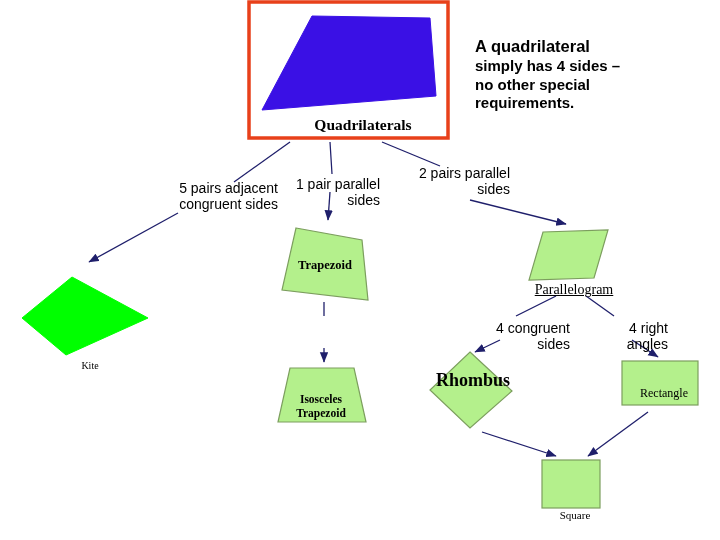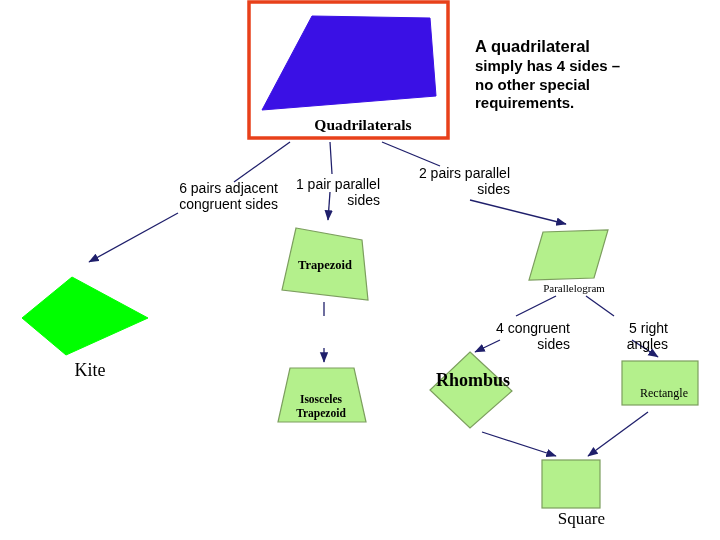--- a/index.html
+++ b/index.html
@@ -49,27 +49,27 @@
     color: #000000;
     text-align: right;
     font-size: 14px;
     line-height: 1.15;
     white-space: pre-line;
   }
   #lbl-quadrilaterals {
     left: 278px; top: 116px; width: 170px;
     font-size: 15.5px; font-weight: bold;
   }
-  #lbl-kite { left: 60px; top: 360px; width: 60px; font-size: 18px; }
+  #lbl-kite { left: 60px; top: 360px; width: 60px; font-size: 10px; }
   #lbl-trapezoid { left: 288px; top: 258px; width: 74px; font-size: 12.5px; font-weight: bold; }
   #lbl-isosceles-trapezoid { left: 278px; top: 392px; width: 86px; font-size: 11.5px; font-weight: bold; line-height: 1.25; }
-  #lbl-parallelogram { left: 524px; top: 282px; width: 100px; font-size: 11px; }
+  #lbl-parallelogram { left: 524px; top: 282px; width: 100px; font-size: 14px; text-decoration: underline; }
   #lbl-rhombus { left: 436px; top: 370px; width: 74px; font-size: 18px; font-weight: bold; }
   #lbl-rectangle { left: 627px; top: 386px; width: 74px; font-size: 12px; }
-  #lbl-square { left: 545px; top: 509px; width: 60px; font-size: 17px; text-align: right; }
+  #lbl-square { left: 545px; top: 509px; width: 60px; font-size: 11px; }
   #el-adjacent { left: 172px; top: 180px; width: 106px; }
   #el-one-pair { left: 276px; top: 176px; width: 104px; }
   #el-two-pairs-parallel { left: 412px; top: 165px; width: 98px; }
   #el-nonparallel { left: 266px; top: 320px; width: 116px; }
   #el-congruent-sides { left: 462px; top: 320px; width: 108px; }
   #el-right-angles { left: 584px; top: 320px; width: 84px; }
 </style>
 </head>
 <body>
 
@@ -130,21 +130,21 @@
   <div class="shape-label" id="lbl-quadrilaterals">Quadrilaterals</div>
   <div class="shape-label" id="lbl-kite">Kite</div>
   <div class="shape-label" id="lbl-trapezoid">Trapezoid</div>
   <div class="shape-label" id="lbl-isosceles-trapezoid">Isosceles
 Trapezoid</div>
   <div class="shape-label" id="lbl-parallelogram">Parallelogram</div>
   <div class="shape-label" id="lbl-rhombus">Rhombus</div>
   <div class="shape-label" id="lbl-rectangle">Rectangle</div>
   <div class="shape-label" id="lbl-square">Square</div>
 
-  <div class="edge-label" id="el-adjacent">6 pairs adjacent
+  <div class="edge-label" id="el-adjacent">5 pairs adjacent
 congruent sides</div>
   <div class="edge-label" id="el-one-pair">1 pair parallel sides</div>
   <div class="edge-label" id="el-two-pairs-parallel">2 pairs parallel
 sides</div>
   <div class="edge-label" id="el-congruent-sides">4 congruent sides</div>
-  <div class="edge-label" id="el-right-angles">5 right angles</div>
+  <div class="edge-label" id="el-right-angles">4 right angles</div>
 
 </div>
 
 </body></html>

